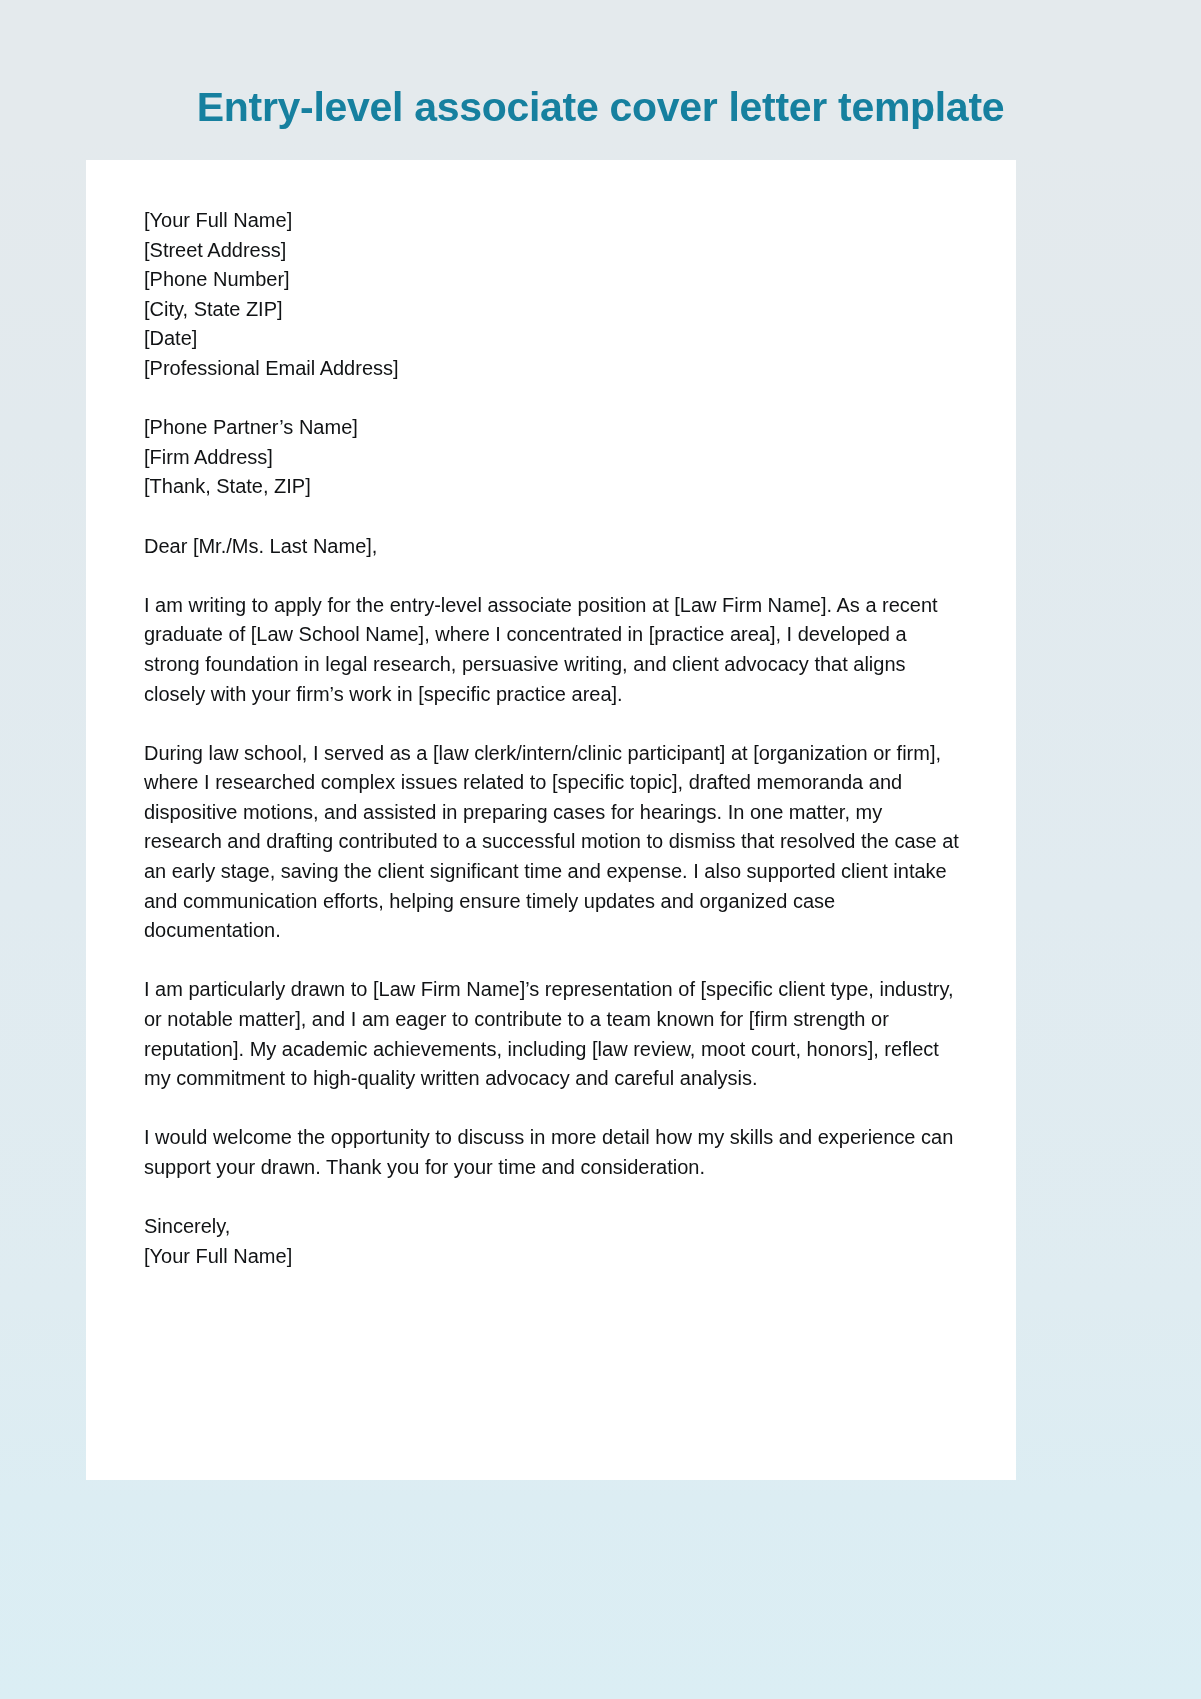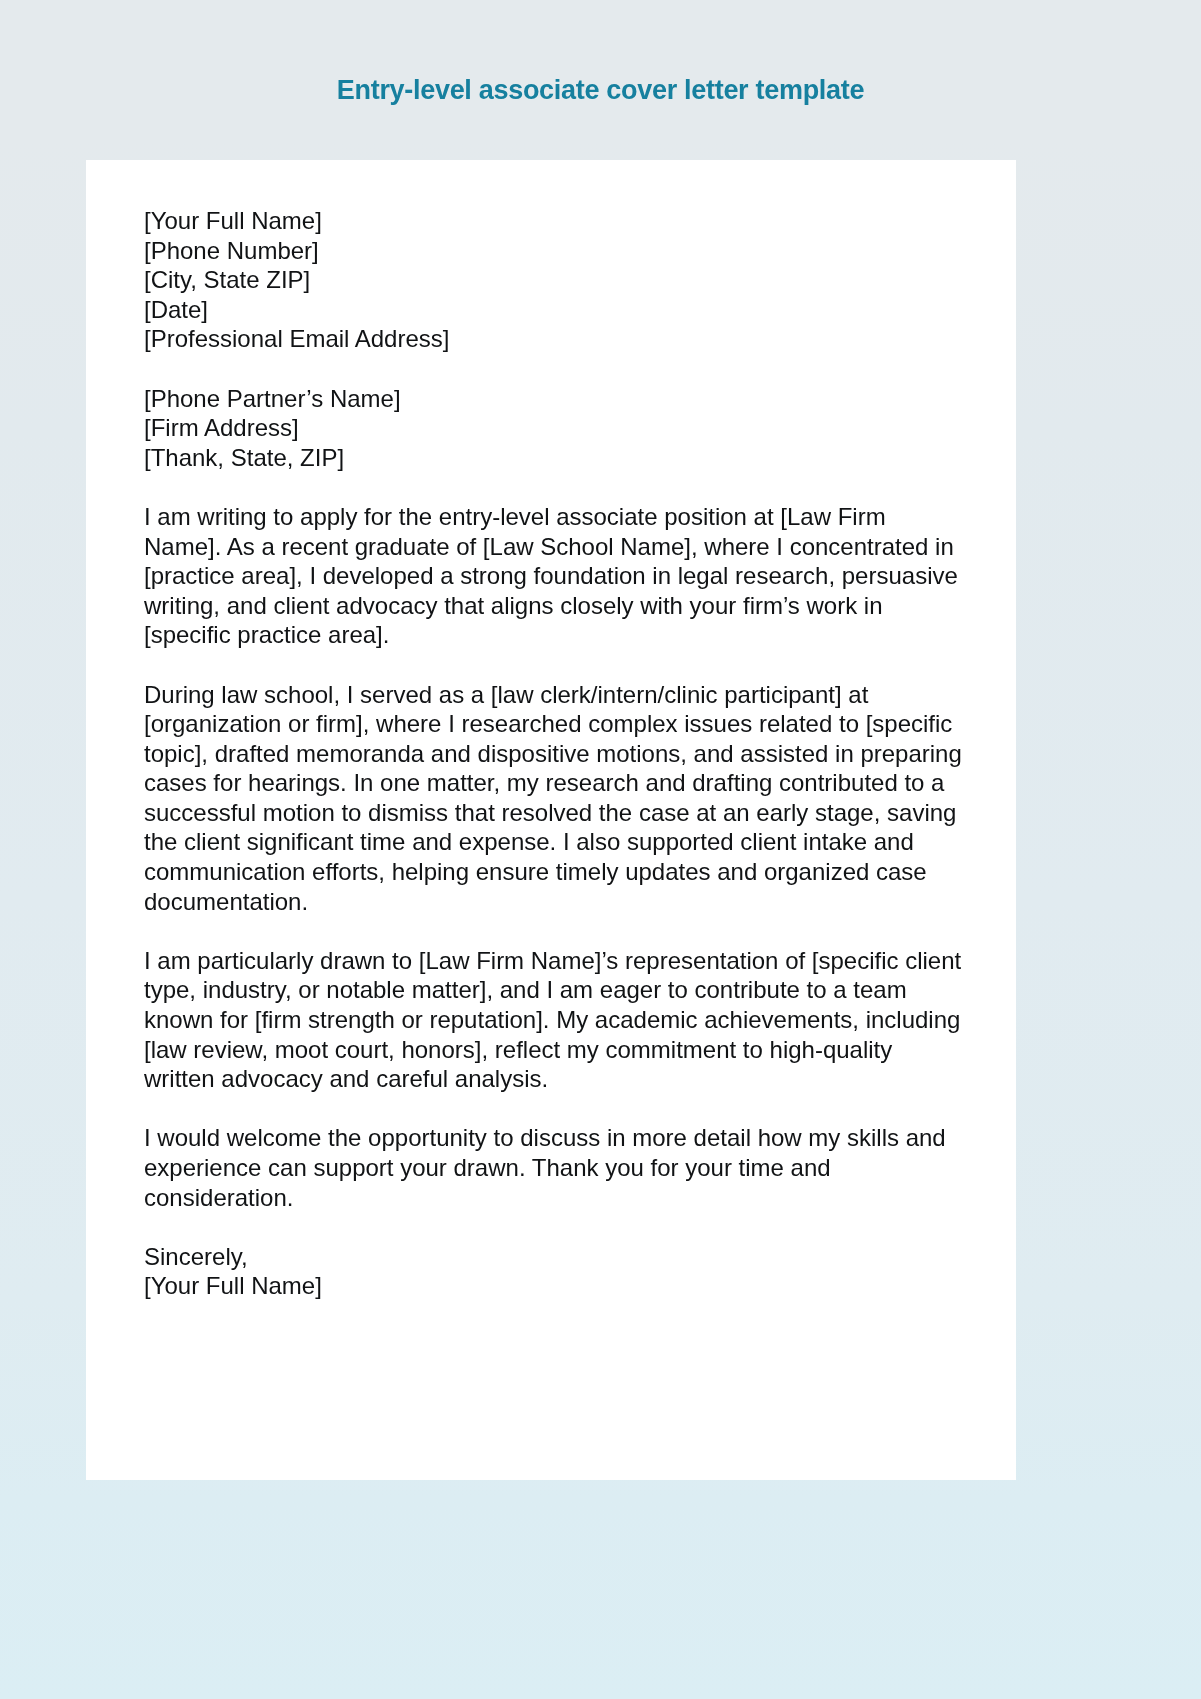--- a/index.html
+++ b/index.html
@@ -27,42 +27,42 @@
         #dbeef4 1699px);
     box-sizing: border-box;
   }
   .title {
     position: absolute;
     left: 0;
     right: 0;
     top: 56px;
     text-align: center;
     color: #16809f;
-    font-size: 27px;
+    font-size: 41px;
     font-weight: 700;
     letter-spacing: -0.3px;
     line-height: 1.2;
     white-space: nowrap;
   }
   .letter-card {
     position: absolute;
     left: 86px;
     top: 160px;
     width: 930px;
     height: 1320px;
     background: #ffffff;
     box-sizing: border-box;
   }
   .letter-body {
     position: absolute;
     left: 58px;
     top: 46px;
     width: 818px;
     color: #111315;
-    font-size: 24px;
+    font-size: 20px;
     line-height: 29.6px;
     font-weight: 400;
   }
   .block {
     margin: 0 0 29.6px 0;
   }
   .block:last-child {
     margin-bottom: 1px;
   }
   .line {
@@ -80,32 +80,34 @@
 
 <div class="page">
 
   <h1 class="title">Entry-level associate cover letter template</h1>
 
   <div class="letter-card">
     <div class="letter-body">
 
       <div class="block">
         <span class="line">[Your Full Name]</span>
+        <span class="line">[Street Address]</span>
         <span class="line">[Phone Number]</span>
         <span class="line">[City, State ZIP]</span>
         <span class="line">[Date]</span>
         <span class="line">[Professional Email Address]</span>
       </div>
 
       <div class="block">
         <span class="line">[Phone Partner’s Name]</span>
         <span class="line">[Firm Address]</span>
         <span class="line">[Thank, State, ZIP]</span>
       </div>
 
+      <p class="para">Dear [Mr./Ms. Last Name],</p>
 
       <p class="para">I am writing to apply for the entry-level associate position at [Law Firm Name]. As a recent graduate of [Law School Name], where I concentrated in [practice area], I developed a strong foundation in legal research, persuasive writing, and client advocacy that aligns closely with your firm’s work in [specific practice area].</p>
       <p class="para">During law school, I served as a [law clerk/intern/clinic participant] at [organization or firm], where I researched complex issues related to [specific topic], drafted memoranda and dispositive motions, and assisted in preparing cases for hearings. In one matter, my research and drafting contributed to a successful motion to dismiss that resolved the case at an early stage, saving the client significant time and expense. I also supported client intake and communication efforts, helping ensure timely updates and organized case documentation.</p>
       <p class="para">I am particularly drawn to [Law Firm Name]’s representation of [specific client type, industry, or notable matter], and I am eager to contribute to a team known for [firm strength or reputation]. My academic achievements, including [law review, moot court, honors], reflect my commitment to high-quality written advocacy and careful analysis.</p>
       <p class="para">I would welcome the opportunity to discuss in more detail how my skills and experience can support your drawn. Thank you for your time and consideration.</p>
 
       <div class="block">
         <span class="line">Sincerely,</span>
         <span class="line">[Your Full Name]</span>
       </div>

